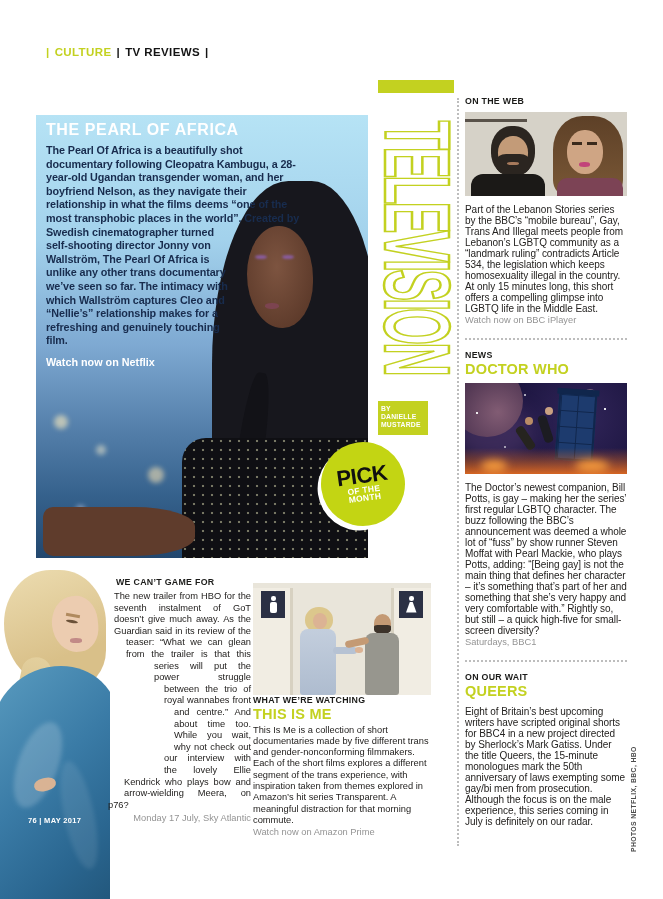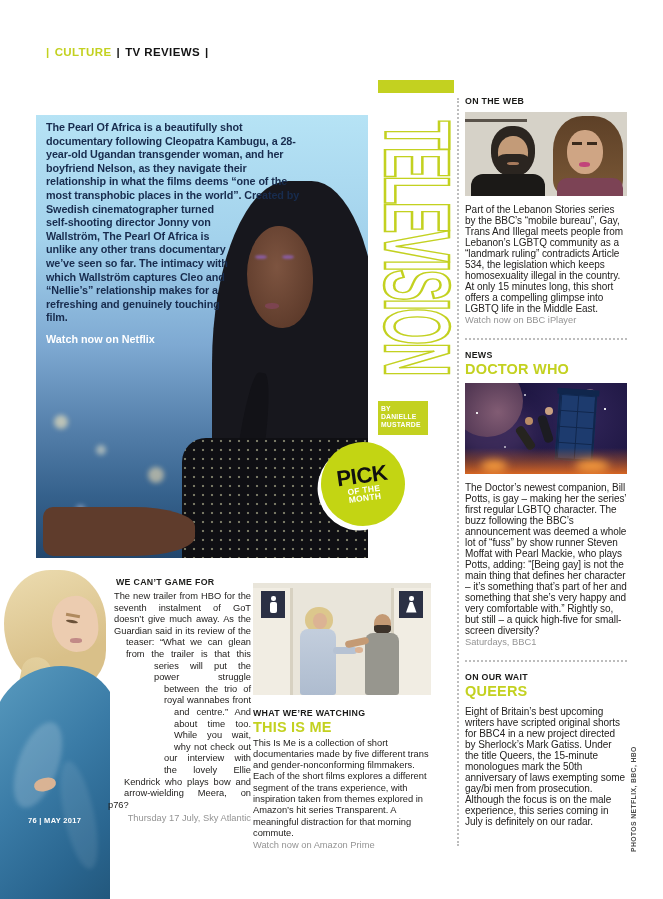--- a/index.html
+++ b/index.html
@@ -159,21 +159,21 @@
     clip-path:polygon(38% 0, 62% 0, 100% 100%, 0 100%); }
   .tw-hair { position:absolute; left:52px; top:24px; width:28px; height:26px; background:#dcc78c; border-radius:48%; }
   .tw-face { position:absolute; left:60px; top:30px; width:14px; height:16px; background:#dcb394; border-radius:50%; }
   .tw-body { position:absolute; left:47px; top:46px; width:36px; height:66px; background:linear-gradient(180deg,#c3cedd,#aebccf); border-radius:8px 8px 3px 3px; }
   .tw-arm { position:absolute; left:80px; top:64px; width:24px; height:7px; background:#b6c2d3; border-radius:4px; }
   .tw-hand { position:absolute; left:102px; top:64px; width:8px; height:6px; background:#dcb394; border-radius:45%; }
   .tm-head { position:absolute; left:121px; top:31px; width:17px; height:19px; background:#c49a74; border-radius:50% 50% 42% 42%; }
   .tm-beard { position:absolute; left:121px; top:42px; width:17px; height:9px; background:#3d332a; border-radius:20% 20% 48% 48%; }
   .tm-body { position:absolute; left:112px; top:50px; width:34px; height:62px; background:#97968e; border-radius:8px 8px 3px 3px; }
   .tm-arm { position:absolute; left:92px; top:56px; width:24px; height:7px; background:#c49a74; border-radius:4px; transform:rotate(-12deg); }
-  .tim-block .kicker { margin-top:13px; }
+  .tim-block .kicker { }
   .tim-body { font-size:9.3px; line-height:11.3px; color:#242220; margin-top:3px; }
   .tim-cta { font-size:9.3px; color:#949494; margin-top:1px; }
 </style>
 </head>
 <body>
 
 <div class="page">
 
   <div class="crumb">
     <span class="accent">|</span><span class="accent">CULTURE</span><span>|</span><span>TV REVIEWS</span><span>|</span>
@@ -188,20 +188,21 @@
     <div class="cleo-strand"></div>
     <div class="cleo-face"></div>
     <div class="eyeshadow" style="left:66%;top:31.5%;"></div>
     <div class="eyeshadow" style="left:74%;top:31.5%;"></div>
     <div class="lips"></div>
     <div class="cleo-body"></div>
     <div class="cleo-arm"></div>
   </div>
 
   <div class="pearl-textblock">
+    <div class="pearl-title">THE PEARL OF AFRICA</div>
     <div>
       <span class="psp1" style="display:block"></span>
       <span class="psp2" style="display:block"></span>
       <div class="pearl-body">The Pearl Of Africa is a beautifully shot documentary following Cleopatra Kambugu, a 28-year-old Ugandan transgender woman, and her boyfriend Nelson, as they navigate their relationship in what the films deems “one of the most transphobic places in the world”. Created by Swedish cinematographer turned self-shooting director Jonny von Wallström, The Pearl Of Africa is unlike any other trans documentary we’ve seen so far. The intimacy with which Wallström captures Cleo and “Nellie’s” relationship makes for a refreshing and genuinely touching film.</div>
       <div class="pearl-cta">Watch now on Netflix</div>
     </div>
   </div>
 
   <div class="pick-badge">
     <div class="l1">PICK</div>
@@ -297,21 +298,21 @@
       <span class="gsp g1" style="display:block"></span>
       <span class="gsp g2" style="display:block"></span>
       <span class="gsp g3" style="display:block"></span>
       <span class="gsp g4" style="display:block"></span>
       <span class="gsp g5" style="display:block"></span>
       <span class="gsp g6" style="display:block"></span>
       <span class="gsp g7" style="display:block"></span>
       <span class="gsp g8" style="display:block"></span>
       <span class="gsp g9" style="display:block"></span>
       <div class="got-body">The new trailer from HBO for the seventh instalment of GoT doesn’t give much away. As the Guardian said in its review of the teaser: “What we can glean from the trailer is that this series will put the power struggle between the trio of royal wannabes front and centre.” And about time too. While you wait, why not check out our interview with the lovely Ellie Kendrick who plays bow and arrow-wielding Meera, on p76?</div>
-      <div class="got-sched">Thursday 17 July, Sky Atlantic</div>
+      <div class="got-sched">Monday 17 July, Sky Atlantic</div>
     </div>
   </div>
 
   <div class="tim-block">
     <div class="tim-photo">
       <div class="door left"></div>
       <div class="door right"></div>
       <div class="sign left">
         <div class="person-ico">
             <div class="head"></div>

